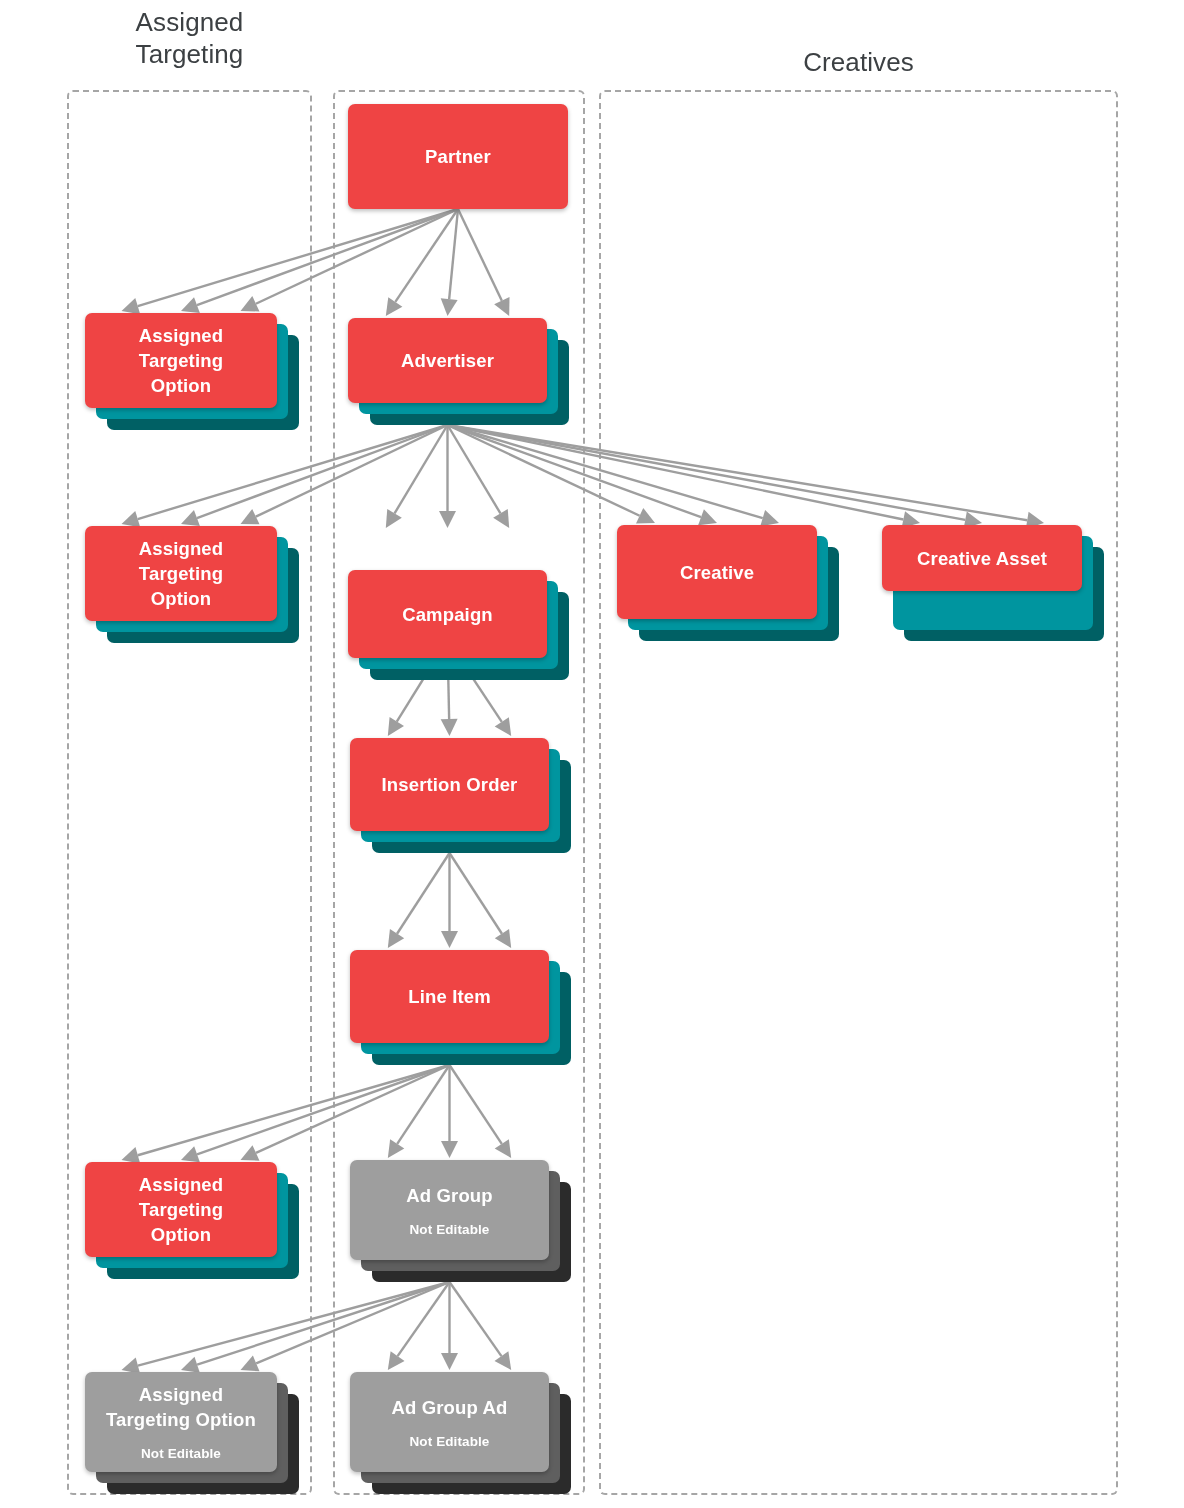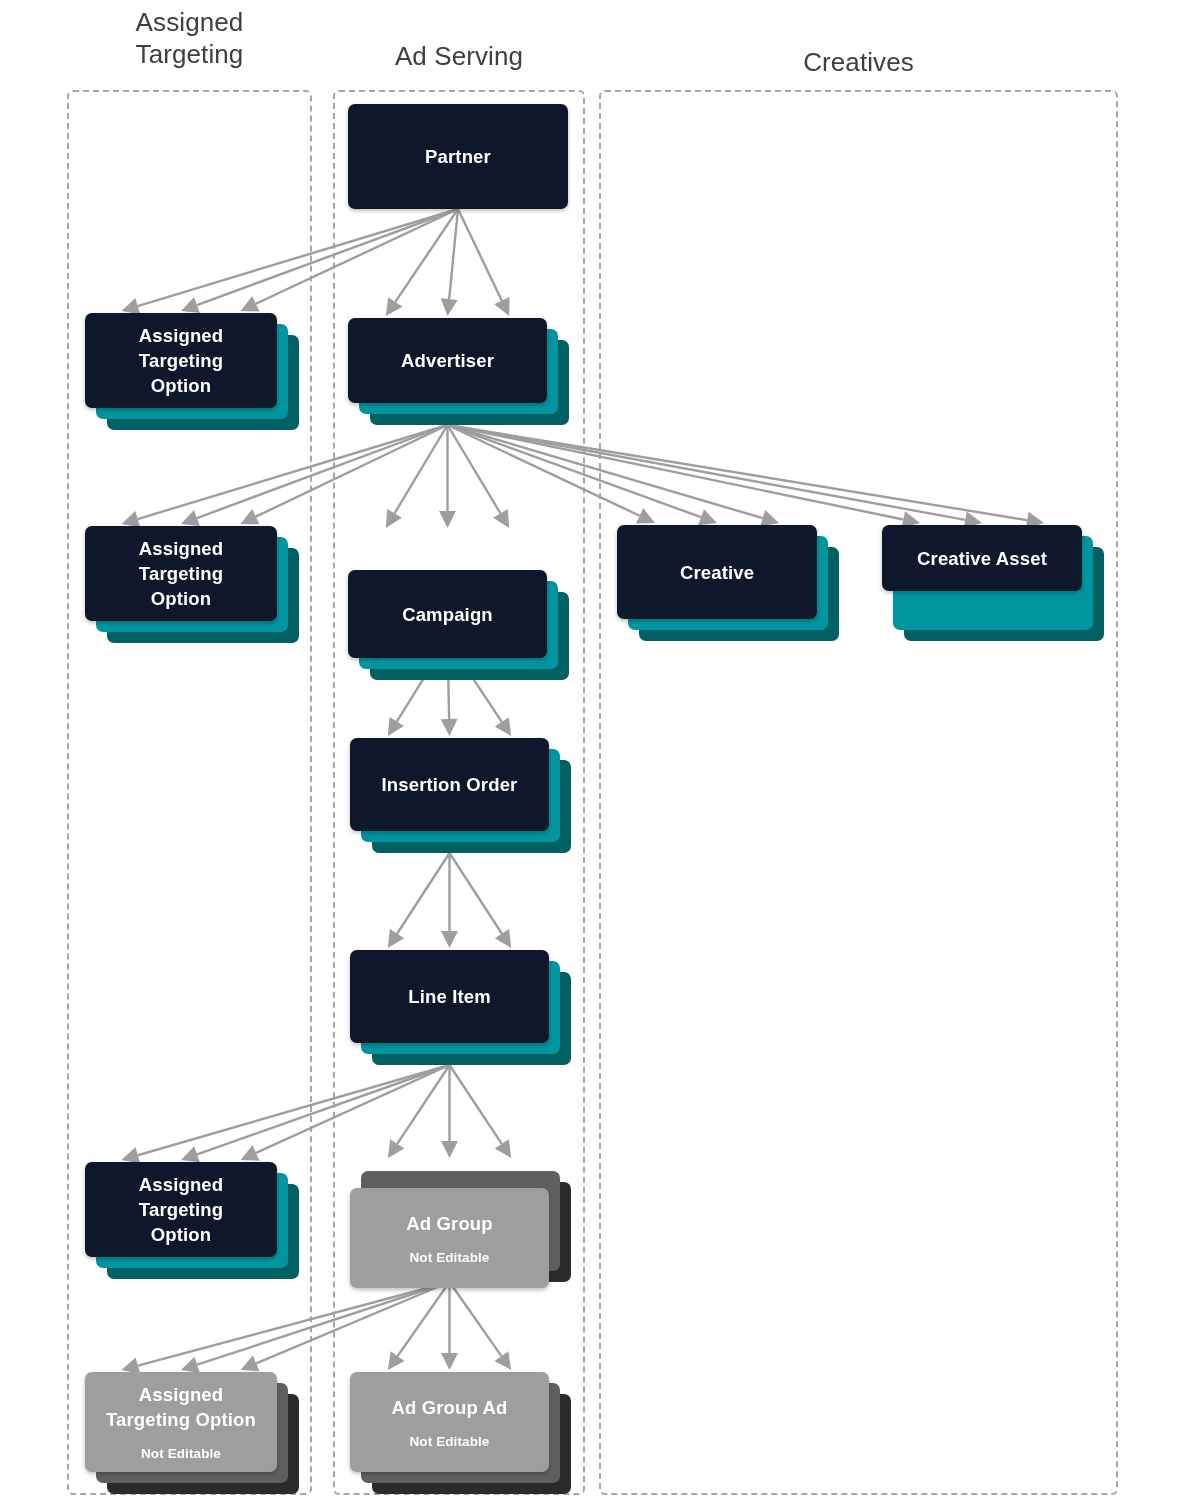--- a/index.html
+++ b/index.html
@@ -72,39 +72,38 @@
   .card-sub {
     color: #ffffff;
     font-weight: bold;
     font-size: 13.5px;
     line-height: 17px;
     margin-top: 13px;
     letter-spacing: 0.1px;
   }
 
   
-  .teal .card-face { background: #0f172a; }
+  .teal .card-face { background: #ef4444; }
   .teal .stack-l2  { background: #00959f; }
   .teal .stack-l3  { background: #006064; }
 
   
   .gray .card-face { background: #9e9e9e; }
   .gray .stack-l2  { background: #5f5f5f; }
   .gray .stack-l3  { background: #2b2b2b; }
 </style>
 </head>
 <body>
 
 <div id="stage">
 
   <div class="col-title" style="left:67px; top:6px; width:245px;">
     <div>Assigned</div>
     <div>Targeting</div>
   </div>
-  <div class="col-title" style="left:333px; top:40px; width:252px;">Ad Serving</div>
   <div class="col-title" style="left:599px; top:46px; width:519px;">Creatives</div>
 
   <div class="group-box" style="left:67px; top:90px; width:245px; height:1405px;"></div>
   <div class="group-box" style="left:333px; top:90px; width:252px; height:1405px;"></div>
   <div class="group-box" style="left:599px; top:90px; width:519px; height:1405px;"></div>
 
   <svg id="arrows" viewBox="0 0 1184 1508" width="1184" height="1508">
       <g>
         <line x1="458" y1="209" x2="137.749089557605" y2="306.0688008591593" stroke="#9e9e9e" stroke-width="2.4" stroke-linecap="butt"></line>
         <polygon points="121.48,311 135.28348998718465,297.9342560803568 140.21468912802536,314.2033456379618" fill="#9e9e9e"></polygon>
@@ -280,21 +279,21 @@
           <div class="card-title">
             <div>Assigned</div>
             <div>Targeting</div>
             <div>Option</div>
           </div>
         </div>
       </div>
       <div class="node gray" style="left: 350px; top: 1160px; width: 199px; height: 100px;">
         <div class="stack-l3" style="left: 22px; top: 22px; width: 199px; height: 100px;"></div>
         <div class="stack-l2" style="left: 11px; top: 11px; width: 199px; height: 100px;"></div>
-        <div class="card-face" style="width: 199px; height: 100px; margin-top: 28px;">
+        <div class="card-face" style="width: 199px; height: 100px;">
           <div class="card-title">Ad Group</div>
           <div class="card-sub">Not Editable</div>
         </div>
       </div>
       <div class="node gray" style="left: 85px; top: 1372px; width: 192px; height: 100px;">
         <div class="stack-l3" style="left: 22px; top: 22px; width: 192px; height: 100px;"></div>
         <div class="stack-l2" style="left: 11px; top: 11px; width: 192px; height: 100px;"></div>
         <div class="card-face" style="width: 192px; height: 100px;">
           <div class="card-title">
             <div>Assigned</div>

